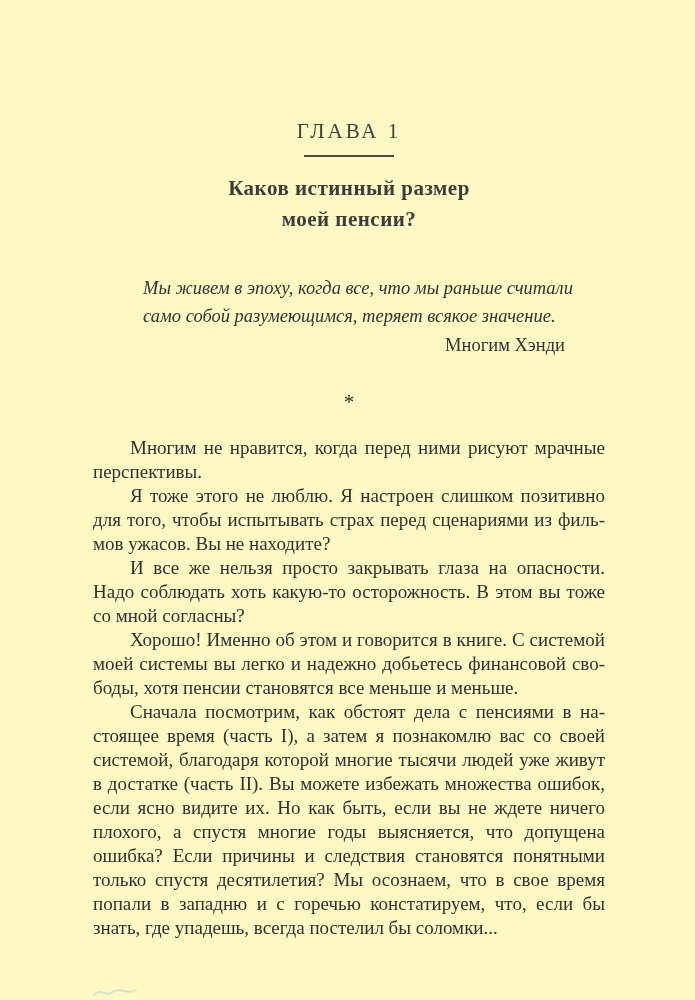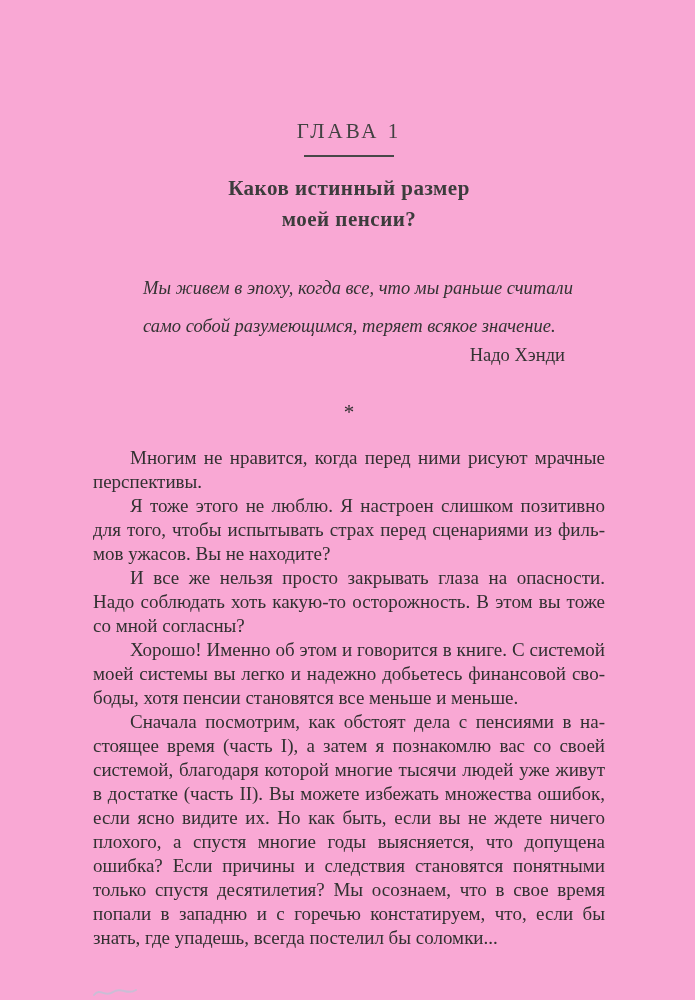--- a/index.html
+++ b/index.html
@@ -4,21 +4,21 @@
 <style>
   html, body {
     margin: 0;
     padding: 0;
     background: #ffffff;
   }
   .page {
     position: relative;
     width: 695px;
     height: 1000px;
-    background: #f9a8d4;
+    background: #fef9c3;
     overflow: hidden;
     font-family: "Liberation Serif", "DejaVu Serif", serif;
     color: #333333;
     box-sizing: border-box;
   }
   .content {
     padding: 0 90px 0 93px; 
   }
   .chapter-label {
     margin-top: 119px;
@@ -44,21 +44,20 @@
   }
   .epigraph {
     margin: 39px 40px 0 50px; 
     font-style: italic;
     font-size: 18.5px;
     line-height: 28px;
     color: #333333;
   }
   .epigraph .ep-line {
     white-space: nowrap;
-    margin-top: 10px;
   }
   .epigraph .attribution {
     font-style: normal;
     text-align: right;
     margin-top: 1px;
     padding-right: 0px;
   }
   .section-break {
     margin-top: 31px;
     text-align: center;
@@ -95,21 +94,21 @@
     <div class="chapter-rule"></div>
 
     <h1 class="chapter-title">
       <span>Каков истинный размер</span><br>
       <span>моей пенсии?</span>
     </h1>
 
     <div class="epigraph">
       <div class="ep-line">Мы живем в эпоху, когда все, что мы раньше считали</div>
       <div class="ep-line">само собой разумеющимся, теряет всякое значение.</div>
-      <div class="attribution">Надо Хэнди</div>
+      <div class="attribution">Многим Хэнди</div>
     </div>
 
     <div class="section-break">*</div>
 
     <div class="body-text">
       <p>Многим не нравится, когда перед ними рисуют мрачные перспективы.</p>
       <p>Я тоже этого не люблю. Я настроен слишком позитивно для того, чтобы испытывать страх перед сценариями из филь­мов ужасов. Вы не находите?</p>
       <p>И все же нельзя просто закрывать глаза на опасности. Надо соблюдать хоть какую-то осторожность. В этом вы тоже со мной согласны?</p>
       <p>Хорошо! Именно об этом и говорится в книге. С системой моей системы вы легко и надежно добьетесь финансовой сво­боды, хотя пенсии становятся все меньше и меньше.</p>
       <p>Сначала посмотрим, как обстоят дела с пенсиями в на­стоящее время (часть I), а затем я познакомлю вас со своей системой, благодаря которой многие тысячи людей уже живут в достатке (часть II). Вы можете избежать множества ошибок, если ясно видите их. Но как быть, если вы не ждете ничего плохого, а спустя многие годы выясняется, что допущена ошибка? Если причины и следствия становятся понятными только спустя десятилетия? Мы осознаем, что в свое время попали в западню и с горечью констатируем, что, если бы знать, где упадешь, всегда постелил бы соломки...</p>

